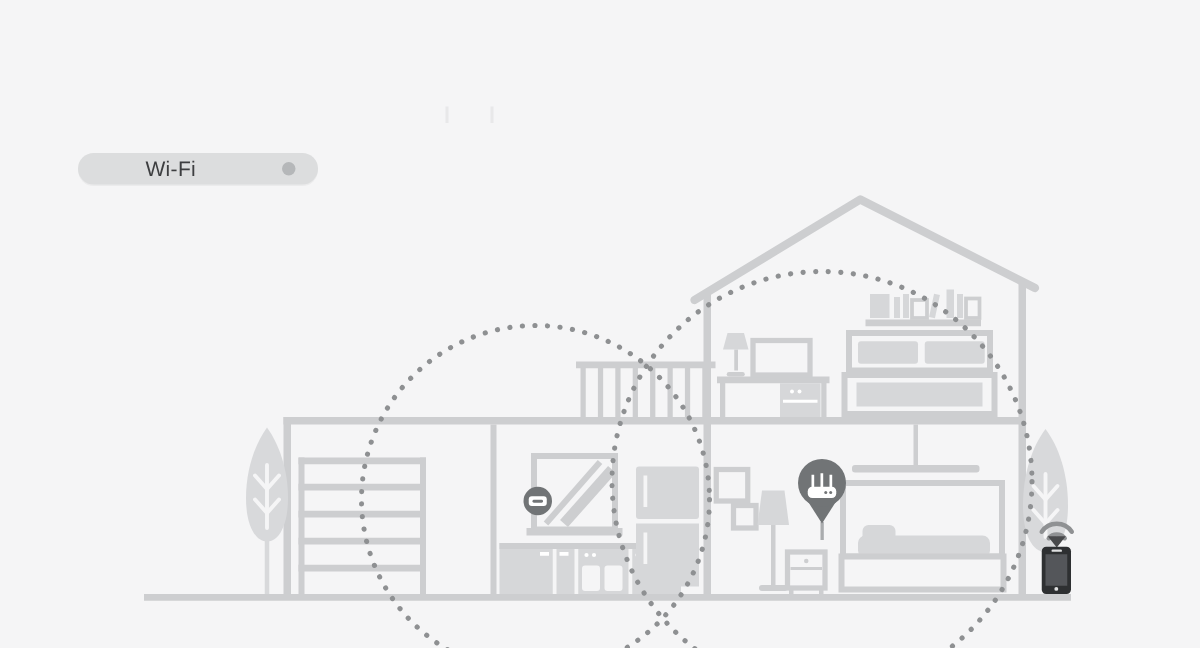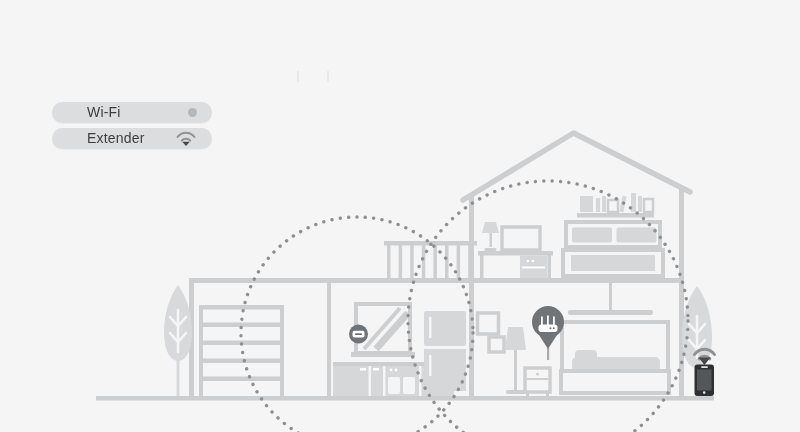--- a/index.html
+++ b/index.html
@@ -24,21 +24,21 @@
   .faint{fill:#e8e8e9;}
 
   
   .legend{position:absolute;left:52px;top:102px;display:flex;flex-direction:column;gap:4.5px;}
   .pill{
     position:relative;width:160px;height:21px;border-radius:11px;
     background:var(--pill-bg,#dcddde);display:flex;align-items:center;
     box-shadow:0 1px 0 rgba(0,0,0,0.04);cursor:default;
   }
   .pill-label{
-    margin-left:35px;font-size:14px;line-height:21px;
+    margin-left:45px;font-size:14px;line-height:21px;
     color:var(--pill-text,#3d3e40);letter-spacing:0.2px;
   }
   .pill-icon{position:absolute;right:15px;top:0;height:21px;display:flex;align-items:center;}
   .status-dot{width:9px;height:9px;border-radius:50%;background:var(--status-dot,#b5b7b9);}
   .wifi-arc{stroke:var(--icon-gray,#8f9193);fill:none;stroke-width:2;stroke-linecap:round;}
   .wifi-chev{fill:var(--icon-dark,#48494b);}
   .wifi-arc-big{stroke:var(--icon-gray,#8f9193);fill:none;stroke-width:3;stroke-linecap:round;}
 </style>
 </head>
 <body>
@@ -226,24 +226,14 @@
     </g>
   </svg>
 
   <div class="legend">
     <div class="pill">
       <span class="pill-label">Wi-Fi</span>
       <span class="pill-icon">
         <span class="status-dot"></span>
       </span>
     </div>
-    <div class="pill">
-      <span class="pill-label">Extender</span>
-      <span class="pill-icon">
-        <svg width="22" height="17" viewBox="0 0 22 17">
-          <path d="M2.5,7 A10.6,10.6 0 0 1 19.5,7" class="wifi-arc"></path>
-          <path d="M6.8,10.5 A6,6 0 0 1 15.2,10.5" class="wifi-arc"></path>
-          <polygon points="7.2,11.8 14.8,11.8 11,16" class="wifi-chev"></polygon>
-        </svg>
-      </span>
-    </div>
   </div>
 </div>
 
 </body></html>

